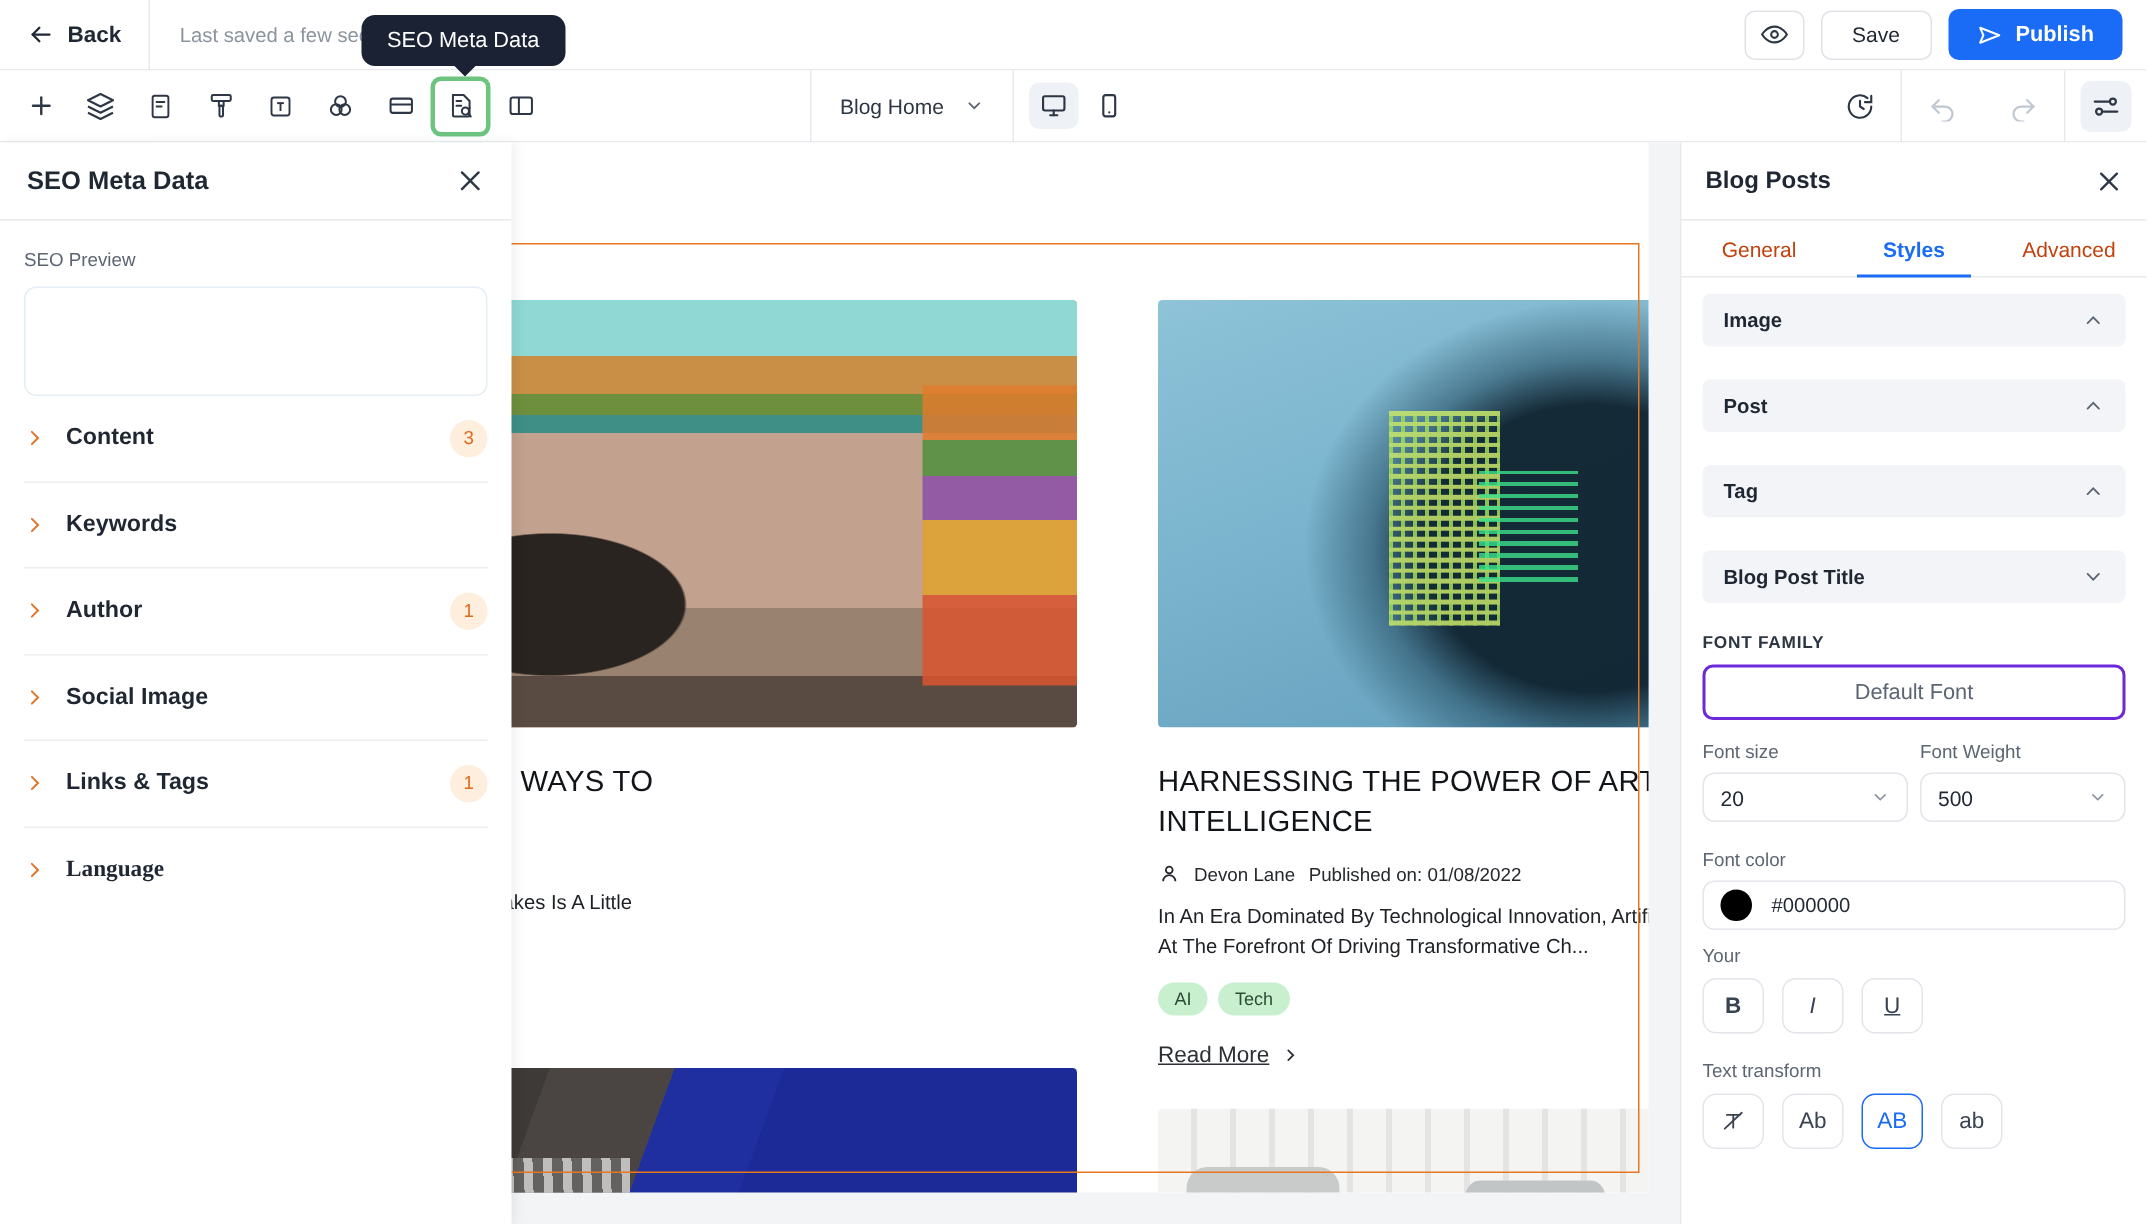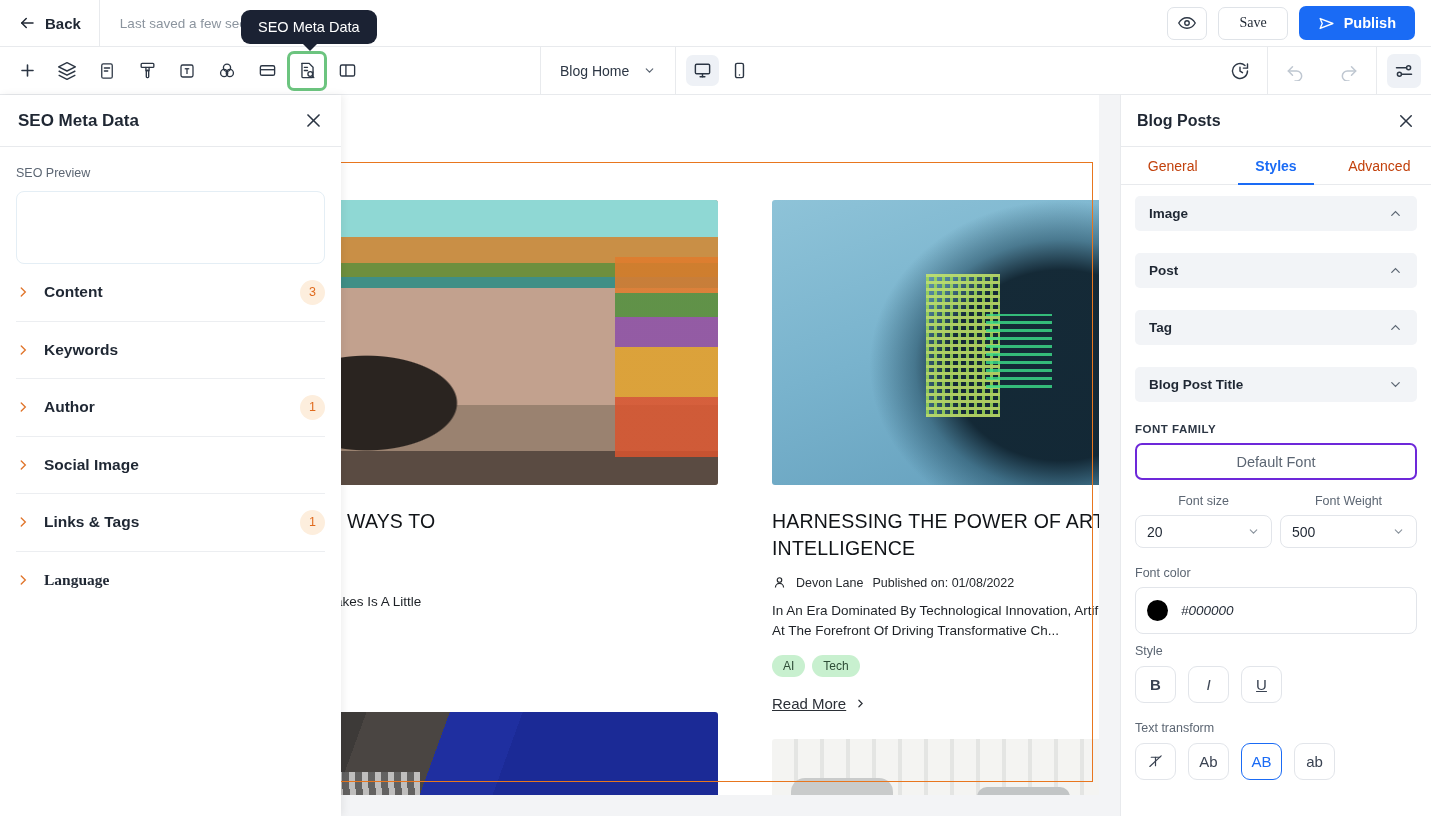--- a/index.html
+++ b/index.html
@@ -33,21 +33,21 @@
     gap: 11px; padding-right: 16px;
   }
   .icon-btn-outline {
     width: 40px; height: 33px; border: 1px solid #dfe3e8; border-radius: 7px;
     background: #fff; display: flex; align-items: center; justify-content: center;
     cursor: pointer;
   }
   .save-btn {
     height: 33px; padding: 0 20px; border: 1px solid #dfe3e8; border-radius: 7px;
     background: #fff; color: #1f2733; font-size: 14px; cursor: pointer;
-    display: flex; align-items: center; font-family: Liberation Serif, serif;
+    display: flex; align-items: center; font-family: Liberation Sans, sans-serif;
   }
   .publish-btn {
     height: 34px; padding: 0 19px; border: none; border-radius: 7px;
     background: #1a6bf5; color: #fff; font-size: 14.5px; font-weight: 600;
     cursor: pointer; display: flex; align-items: center; gap: 9px;
     font-family: inherit;
   }
 
   
   .tooltip {
@@ -279,32 +279,32 @@
   .sec-label { font-size: 13.5px; font-weight: 600; color: #1f2733; }
   .field-label-caps {
     font-size: 11.5px; font-weight: 700; letter-spacing: .5px;
     color: #2c3644; margin: 21px 0 8px;
   }
   .font-family-box {
     height: 37px; border: 2px solid #6d28d9; border-radius: 7px;
     display: flex; align-items: center; justify-content: center;
     font-size: 14.5px; color: #5c6673; cursor: pointer; background: #fff;
   }
-  .two-col { display: flex; gap: 8px; margin-top: 14px; text-align: center; }
+  .two-col { display: flex; gap: 8px; margin-top: 14px; }
   .col { flex: 1; }
   .field-label { font-size: 12.5px; color: #5c6673; margin-bottom: 7px; }
   .select-box {
     height: 33px; border: 1px solid #e2e5ea; border-radius: 8px;
     display: flex; align-items: center; justify-content: space-between;
     padding: 0 11px; font-size: 14px; color: #1f2733; cursor: pointer; background:#fff;
   }
   .color-box {
-    height: 47px; border: 1px solid #e2e5ea; border-radius: 8px;
+    height: 33px; border: 1px solid #e2e5ea; border-radius: 8px;
     display: flex; align-items: center; gap: 13px; padding: 0 11px;
-    font-size: 13.5px; color: #1f2733; cursor: pointer; background:#fff;font-style:italic;
+    font-size: 13.5px; color: #1f2733; cursor: pointer; background:#fff;
   }
   .swatch { width: 21px; height: 21px; border-radius: 50%; background: #000; }
   .btn-row { display: flex; gap: 12px; margin-top: 8px; }
   .sq-btn {
     width: 41px; height: 37px; border: 1px solid #e2e5ea; border-radius: 9px;
     background: #fff; display: flex; align-items: center; justify-content: center;
     font-size: 15px; color: #3a4352; cursor: pointer; font-family: inherit;
   }
   .sq-btn.selected { border: 1.5px solid #1a6bf5; color: #1a6bf5; }
   .mt18 { margin-top: 18px; }
@@ -666,21 +666,21 @@
           </div>
         </div>
       </div>
 
       <div class="field-label mt18">Font color</div>
       <div class="color-box">
         <span class="swatch"></span>
         <span>#000000</span>
       </div>
 
-      <div class="field-label mt10">Style</div>
+      <div class="field-label mt10">Your</div>
       <div class="btn-row">
         <button class="sq-btn" style="font-weight:700;">B</button>
         <button class="sq-btn" style="font-style:italic;">I</button>
         <button class="sq-btn" style="text-decoration:underline;">U</button>
       </div>
 
       <div class="field-label mt18">Text transform</div>
       <div class="btn-row">
         <button class="sq-btn">
           <svg width="17" height="17" viewBox="0 0 24 24" fill="none" stroke="#3a4352" stroke-width="1.7" stroke-linecap="round">

